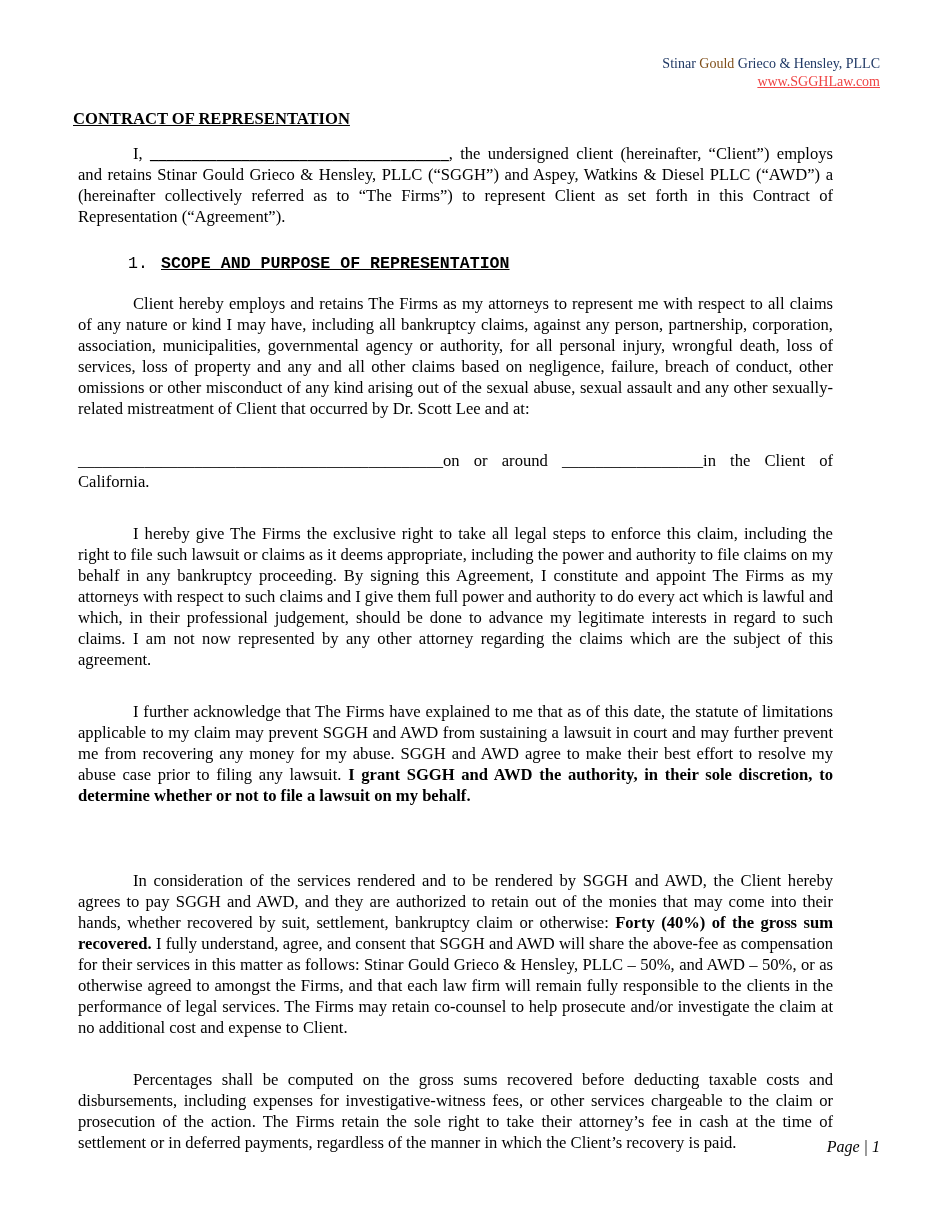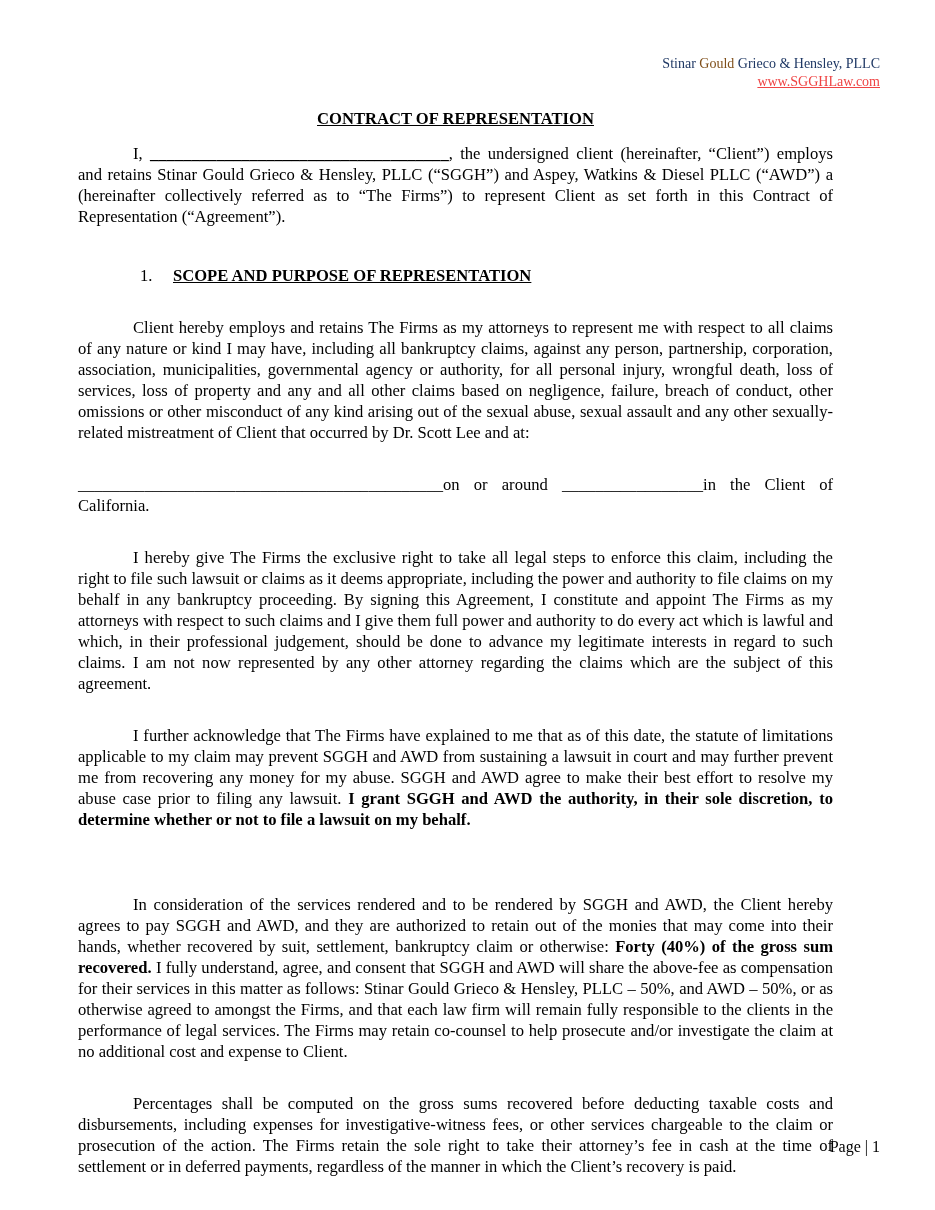--- a/index.html
+++ b/index.html
@@ -3,29 +3,29 @@
 <meta charset="utf-8">
 <style>
   html, body { margin: 0; padding: 0; background: #ffffff; }
   body { width: 935px; height: 1210px; position: relative; overflow: hidden;
          font-family: "Liberation Serif", serif; color: #000; }
   .header { position: absolute; right: 55px; top: 55px; text-align: right; font-size: 14px; line-height: 18px; }
   .header .firm { color: #1f3864; }
   .header .gould { color: #7f4f1a; }
   .header a { color: #ef4444; text-decoration: underline; }
   .page { position: absolute; left: 73px; top: 108px; width: 765px; font-size: 16.6px; line-height: 21px; }
-  .title { text-align: center; font-weight: bold; text-decoration: underline; margin: 0 0 14px 0; }
+  .title { font-weight: bold; text-decoration: underline; margin: 0 0 14px 0; }
   p { margin: 5px; text-align: justify; }
   .indent { text-indent: 55px; }
-  .section { margin: 12px; padding-left: 55px; font-weight: bold; }
+  .section { margin: 0; padding-left: 55px; font-weight: bold; font-family: Liberation Mono, monospace; }
   .section .num { font-weight: normal; display: inline-block; width: 33px; }
   .section .label { text-decoration: underline; }
   .b { font-weight: bold; }
   .u { } .gap14 { height: 14px; } .gap21 { height: 21px; } .gap40 { height: 40px; }
-  .footer { position: absolute; right: 55px; top: 1138px; font-size: 16px; }
+  .footer { position: absolute; right: 55px; top: 1138px; font-size: 16px; font-style: italic; }
 </style>
 </head>
 <body>
 
 <div class="header">
   <div><span class="firm">Stinar </span><span class="gould">Gould</span><span class="firm"> Grieco &amp; Hensley, PLLC</span></div>
   <div><a>www.SGGHLaw.com</a></div>
 </div>
 
 <div class="page">

